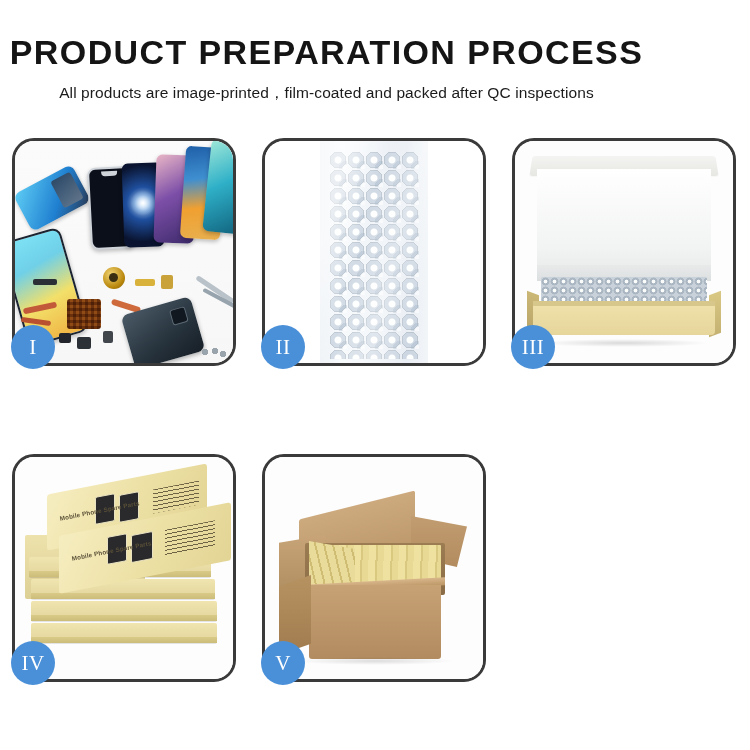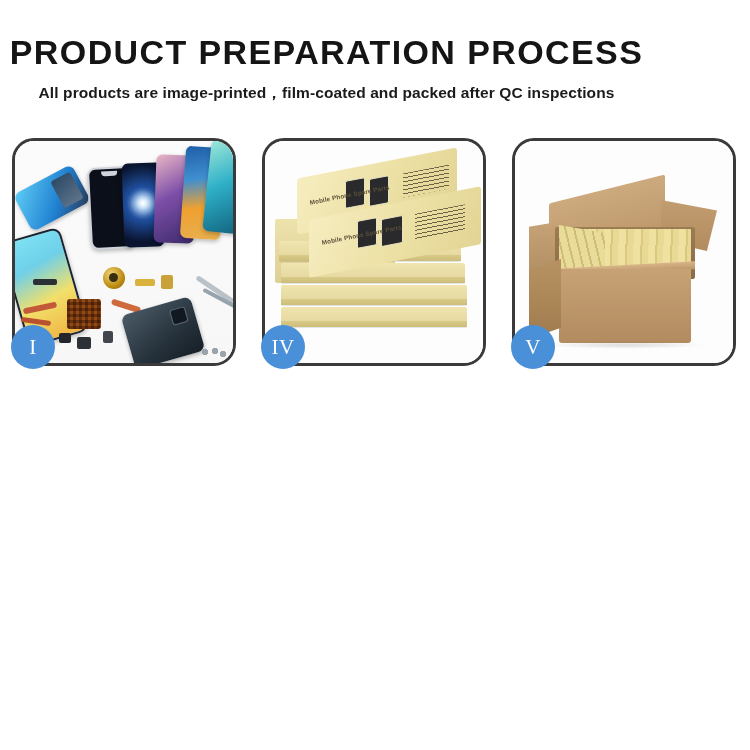--- a/index.html
+++ b/index.html
@@ -11,21 +11,21 @@
   .page{width:750px;height:750px;position:relative;}
 
   
   .header{width:653px;text-align:center;padding-top:34px;}
   .title{
     font-size:34px;font-weight:700;color:#151515;
     letter-spacing:1.4px;line-height:1.1;white-space:nowrap;
   }
   .subtitle{
     font-size:15.5px;color:#1b1b1b;letter-spacing:.1px;
-    margin-top:12px;white-space:nowrap;font-weight:bold;
+    margin-top:12px;white-space:nowrap;
   }
 
   
   .grid{
     position:absolute;left:12px;top:138px;
     width:726px;height:600px;
     display:grid;
     grid-template-columns:repeat(3,224px);
     grid-template-rows:repeat(2,228px);
     column-gap:26px;row-gap:88px;
@@ -306,21 +306,44 @@
           <div class="pt sq4"></div>
           <div class="pt back-housing"></div>
           <div class="pt tool"></div>
           <div class="pt tool2"></div>
           <div class="pt screws"></div>
         </div>
       </div>
       <div class="badge">I</div>
     </div>
 
-
+    <div class="panel">
+      <div class="panel-inner p2">
+        <div class="wrap-strip">
+          <div class="bubbles">
+            <div class="bubbles2"></div>
+          </div>
+          <div class="wrap-sheen"></div>
+        </div>
+      </div>
+      <div class="badge">II</div>
+    </div>
+
+    <div class="panel">
+      <div class="panel-inner p3">
+        <div class="b3-lid"></div>
+        <div class="b3-liner"></div>
+        <div class="b3-bubbles"></div>
+        <div class="b3-left"></div>
+        <div class="b3-right"></div>
+        <div class="b3-front"></div>
+        <div class="b3-shadow"></div>
+      </div>
+      <div class="badge">III</div>
+    </div>
 
     <div class="panel">
       <div class="panel-inner p4">
         <div class="stack">
           <div class="lrear"></div>
           <div class="lay l1"></div>
           <div class="lay l2"></div>
           <div class="lay l3"></div>
           <div class="lay l4"></div>
           <div class="lid-top lid-a"></div>

